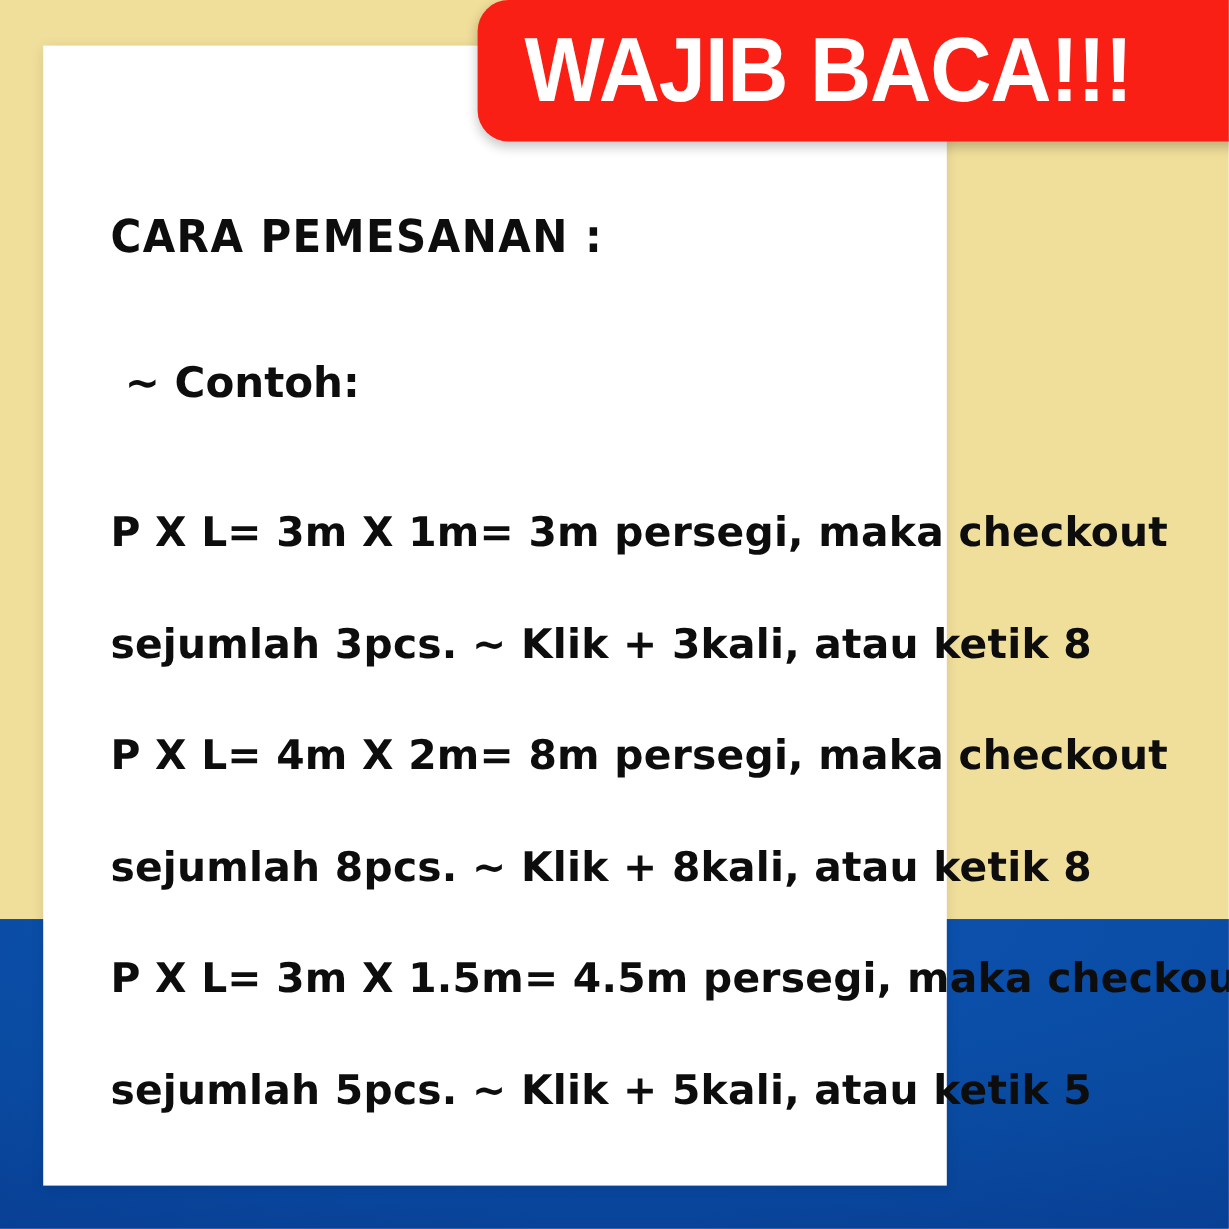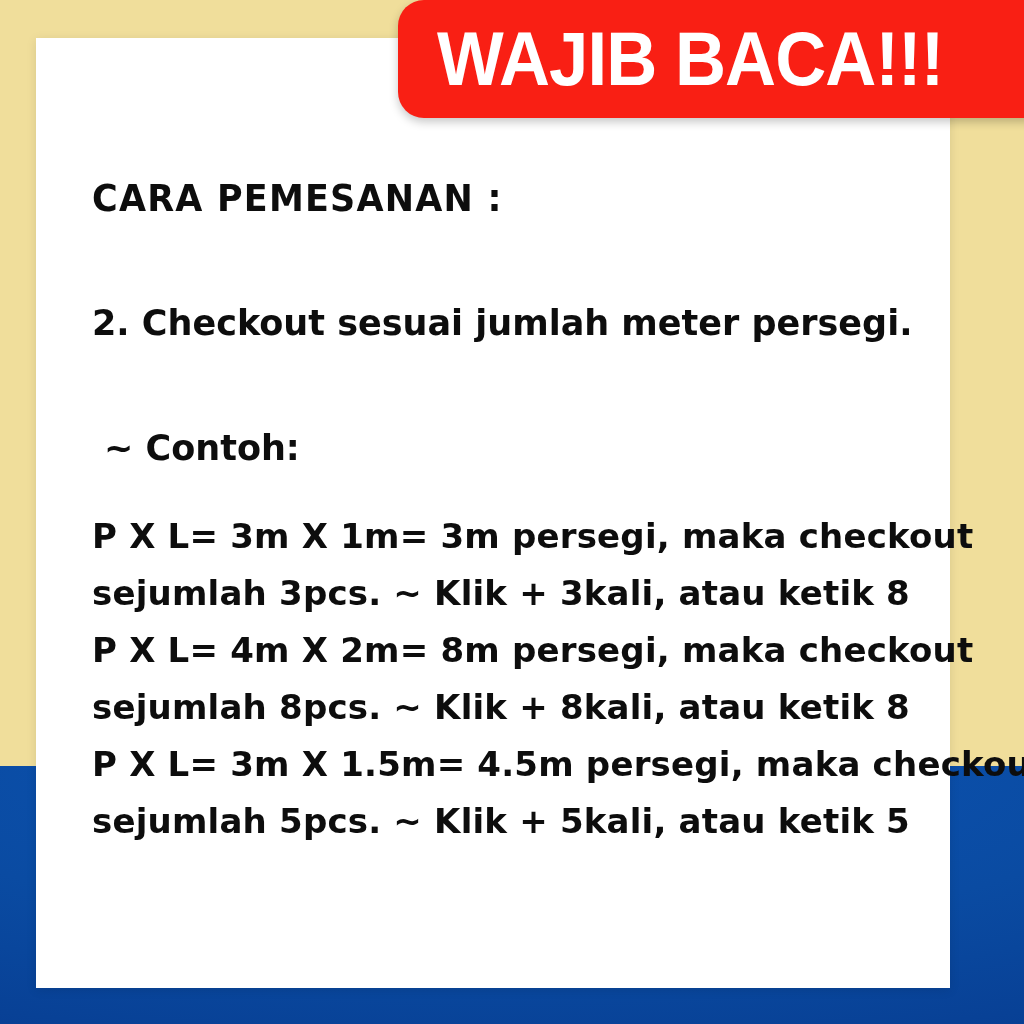--- a/index.html
+++ b/index.html
@@ -39,21 +39,21 @@
     height: 258px;
     background: #0a4ba2;
     background-image: radial-gradient(ellipse 140% 150% at 50% 0%, #0c54b4 0%, #0a4ba2 45%, #06378a 100%);
   }
 
   
   .card {
     position: absolute;
     left: 36px;
     top: 38px;
-    width: 914px;
+    width: 753px;
     height: 950px;
     background: #ffffff;
     box-shadow: 0 2px 10px rgba(0,0,0,0.10);
   }
 
   
   .banner {
     position: absolute;
     left: 398px;
     top: 0px;
@@ -86,20 +86,21 @@
     position: absolute;
     left: 56px;
     top: 122px;
     width: 930px;
   }
 
   .marker {
     font-family: "DejaVu Sans", sans-serif;
     font-weight: bold;
     color: #0d0d0d;
+    margin-top: 36px;
     -webkit-font-smoothing: antialiased;
   }
 
   .heading {
     font-size: 35px;
     letter-spacing: 1.2px;
     line-height: 1;
     margin: 0;
     padding-top: 18px;
     transform: scaleY(1.08);
@@ -142,21 +143,20 @@
 <div class="poster">
 
   <div class="bg-yellow"></div>
   <div class="bg-blue"></div>
 
   <div class="card">
 
     <div class="content">
       <div class="marker heading">CARA PEMESANAN :</div>
 
-      <div class="marker subhead">2. Checkout sesuai jumlah meter persegi.</div>
 
       <div class="marker contoh">~ Contoh:</div>
 
       <ul class="lines">
         <li class="marker">P X L= 3m X 1m= 3m persegi, maka checkout</li>
         <li class="marker">sejumlah 3pcs. ~ Klik + 3kali, atau ketik 8</li>
         <li class="marker">P X L= 4m X 2m= 8m persegi, maka checkout</li>
         <li class="marker">sejumlah 8pcs. ~ Klik + 8kali, atau ketik 8</li>
         <li class="marker">P X L= 3m X 1.5m= 4.5m persegi, maka checkout</li>
         <li class="marker">sejumlah 5pcs. ~ Klik + 5kali, atau ketik 5</li>

